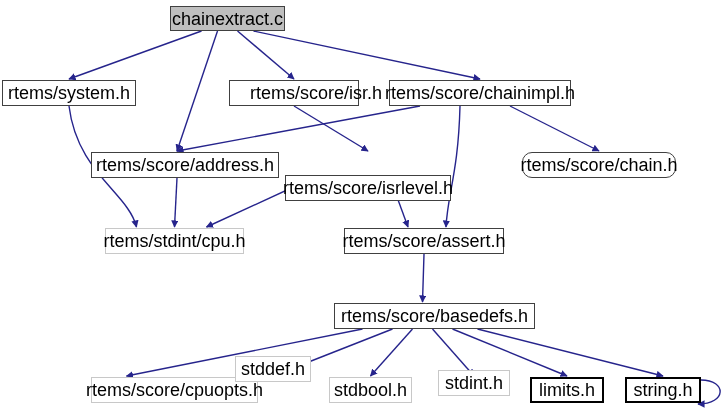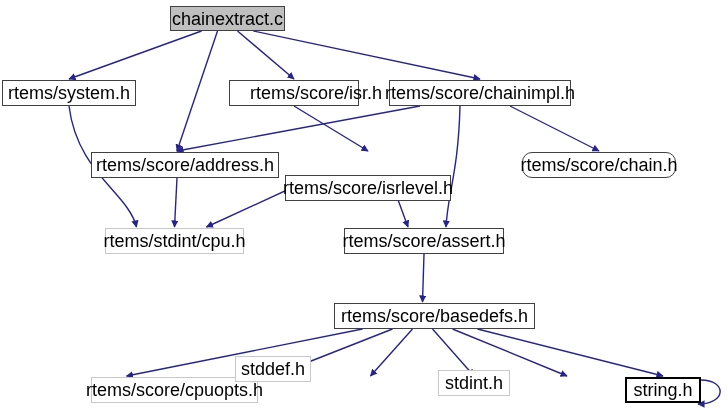--- a/index.html
+++ b/index.html
@@ -116,21 +116,27 @@
       </div>
       <div class="gnode b-dark" style="left: 334px; top: 303px; width: 201px; height: 26px; align-items: center;">
         <span class="gnode-label">rtems/score/basedefs.h</span>
       </div>
       <div class="gnode b-light" style="left: 43px; top: 377px; width: 167px; height: 26px; margin-left: 48px;">
         <span class="gnode-label">rtems/score/cpuopts.h</span>
       </div>
       <div class="gnode b-light" style="left: 235px; top: 356px; width: 76px; height: 26px;">
         <span class="gnode-label">stddef.h</span>
       </div>
+      <div class="gnode b-light" style="left: 329px; top: 377px; width: 83px; height: 26px;">
+        <span class="gnode-label">stdbool.h</span>
+      </div>
       <div class="gnode b-light" style="left: 438px; top: 370px; width: 72px; height: 26px;">
         <span class="gnode-label">stdint.h</span>
+      </div>
+      <div class="gnode b-black" style="left: 530px; top: 377px; width: 74px; height: 26px;">
+        <span class="gnode-label">limits.h</span>
       </div>
       <div class="gnode b-black" style="left: 625px; top: 377px; width: 76px; height: 26px;">
         <span class="gnode-label">string.h</span>
       </div>
     </div>
 
 </div>
 
 </body></html>

